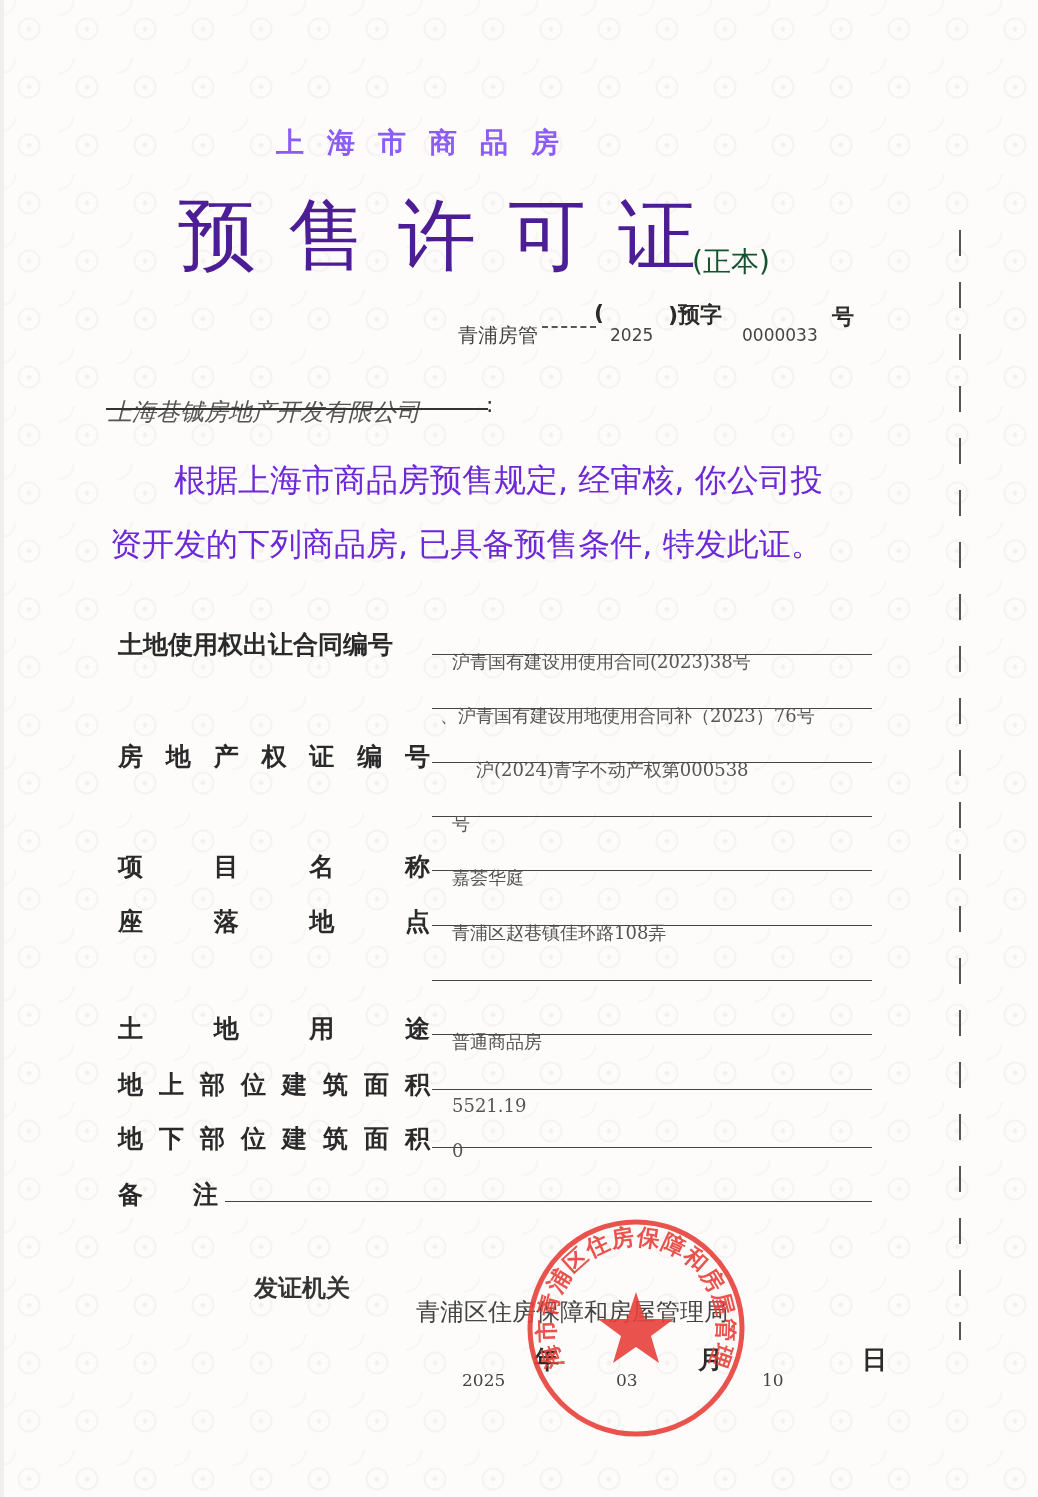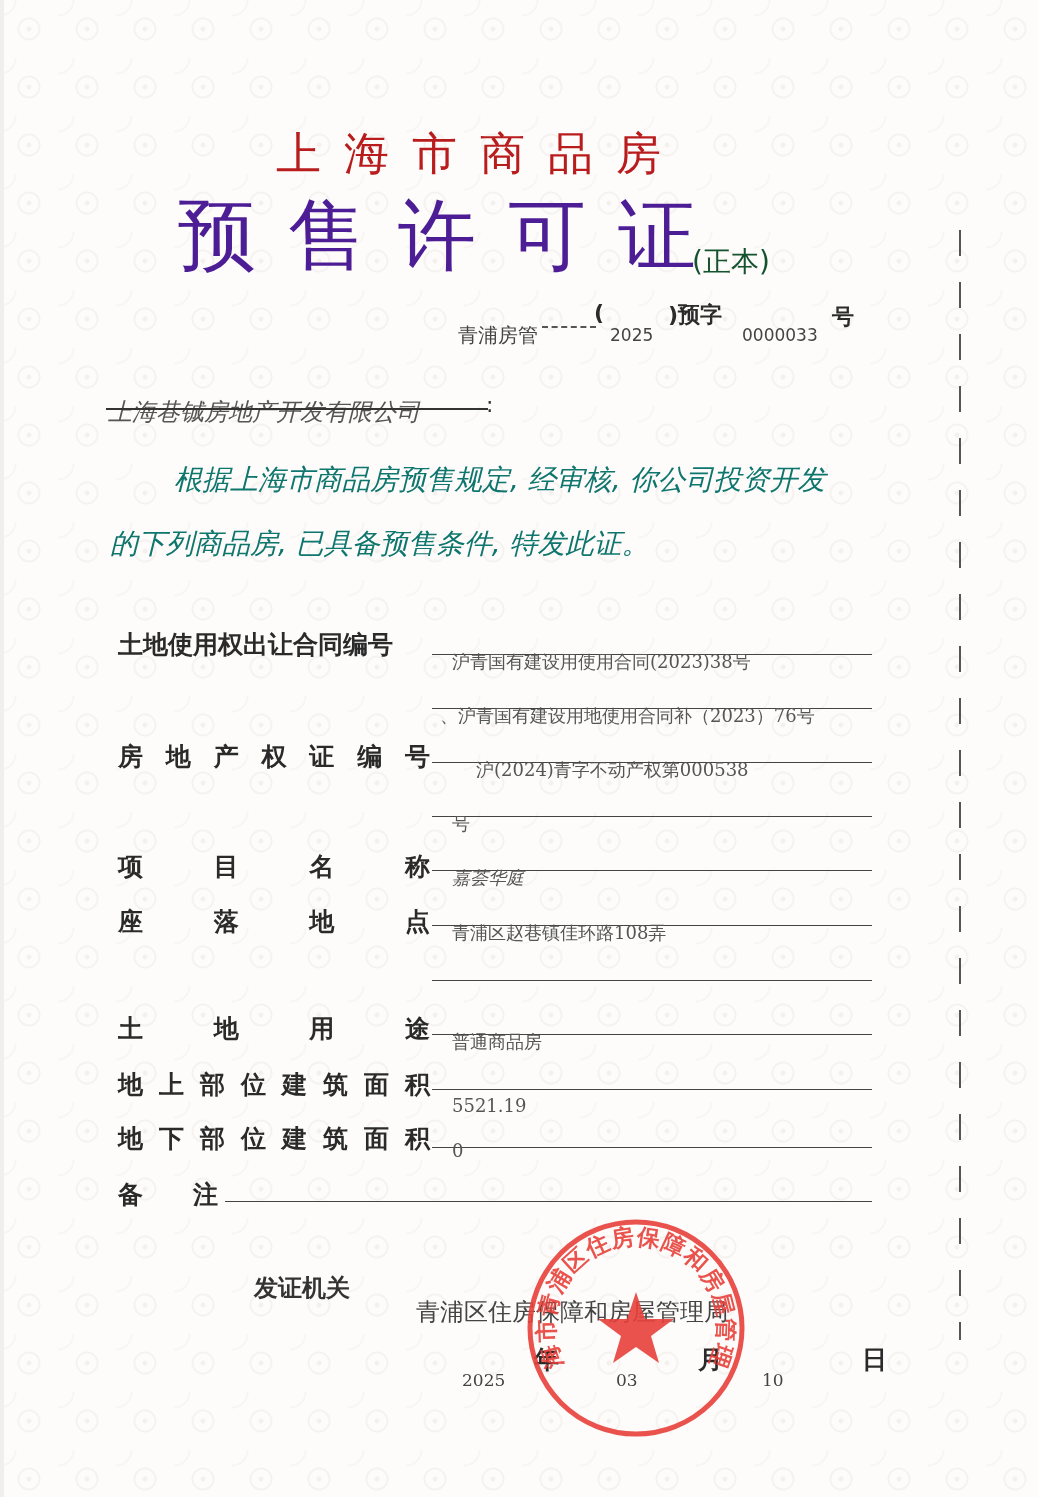--- a/index.html
+++ b/index.html
@@ -11,22 +11,22 @@
       radial-gradient(circle at 50% 50%, rgba(220,205,200,0.25) 2px, transparent 3px),
       radial-gradient(circle at 0 0, transparent 14px, rgba(225,210,205,0.16) 15px, rgba(225,210,205,0.16) 16px, transparent 17px);
     background-size: 58px 58px, 58px 58px, 58px 58px;
     font-family: "DejaVu Sans", sans-serif;
     color: #2b2b2b;
   }
   .abs { position: absolute; }
   .left-edge { left: 0; top: 0; width: 4px; height: 1497px; background: #f0efee; }
 
   .title-top {
-    left: 276px; top: 124px; font-family: "DejaVu Serif", serif; font-weight: normal;
-    font-size: 45px; letter-spacing: 23px; color: #b91c1c; white-space: nowrap;
+    left: 276px; top: 124px; font-family: "DejaVu Serif", serif; font-weight: bold;
+    font-size: 28px; letter-spacing: 23px; color: #8b5cf6; white-space: nowrap;
   }
   .title-main {
     left: 178px; top: 196px; font-size: 78px; font-weight: normal; letter-spacing: 32px;
     color: #4c1d95; white-space: nowrap; line-height: 1;
   }
   .title-copy { left: 692px; top: 243px; font-size: 28px; color: #14532d; white-space: nowrap; }
 
   .permit-line { left: 458px; top: 300px; width: 420px; height: 50px; }
   .permit-line .issuer { position: absolute; left: 0; top: 22px; font-size: 20px; color: #444; }
   .permit-line .dash { position: absolute; left: 84px; top: 26px; width: 54px; border-top: 2px dashed #555; }
@@ -34,23 +34,22 @@
   .permit-line .year { position: absolute; left: 152px; top: 25px; font-size: 17px; color: #444; }
   .permit-line .rp { position: absolute; left: 210px; top: 0; font-size: 22px; font-weight: bold; }
   .permit-line .no { position: absolute; left: 284px; top: 25px; font-size: 17px; color: #444; }
   .permit-line .hao { position: absolute; left: 374px; top: 2px; font-size: 22px; font-weight: bold; }
 
   .company { left: 108px; top: 396px; font-size: 24px; color: #555; white-space: nowrap; font-style: italic; }
   .company-strike { left: 106px; top: 408px; width: 382px; border-top: 2px solid #333; }
   .company-colon { left: 486px; top: 392px; font-size: 22px; color: #333; }
 
   .body-text {
-    left: 110px; top: 448px; width: 740px; font-size: 28px; line-height: 64px; color: #0f766e;
+    left: 110px; top: 448px; width: 740px; font-size: 32px; line-height: 64px; color: #6d28d9;
     text-indent: 64px;
-    font-style: italic;
   }
 
   .field-label {
     left: 118px; font-family: "DejaVu Serif", serif; font-weight: bold; font-size: 25px;
     color: #2a2a2a; white-space: nowrap; display: flex; justify-content: space-between; width: 312px;
   }
   .field-label.tight { justify-content: flex-start; letter-spacing: 0; }
   .rule { left: 432px; width: 440px; border-top: 1.5px solid #444; }
   .rule.long { left: 225px; width: 647px; }
   .value { left: 452px; font-family: "DejaVu Serif", serif; font-size: 18px; color: #555; white-space: nowrap; }
@@ -110,21 +109,21 @@
 <div class="abs rule" style="top:816px;"></div>
 <div class="abs value" style="top:812px;">号</div>
 
 <div class="abs field-label" style="top:850px;">
   <span>项</span>
     <span>目</span>
     <span>名</span>
     <span>称</span>
 </div>
 <div class="abs rule" style="top:870px;"></div>
-<div class="abs value" style="top:866px;font-style:italic;">嘉荟华庭</div>
+<div class="abs value" style="top:866px;">嘉荟华庭</div>
 
 <div class="abs field-label" style="top:905px;">
   <span>座</span>
     <span>落</span>
     <span>地</span>
     <span>点</span>
 </div>
 <div class="abs rule" style="top:925px;"></div>
 <div class="abs value" style="top:921px;">青浦区赵巷镇佳环路108弄</div>
 <div class="abs rule" style="top:980px;"></div>

